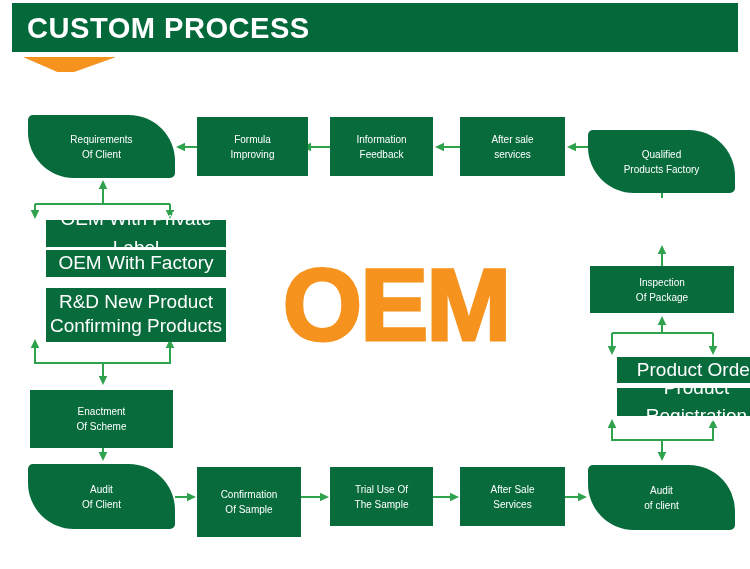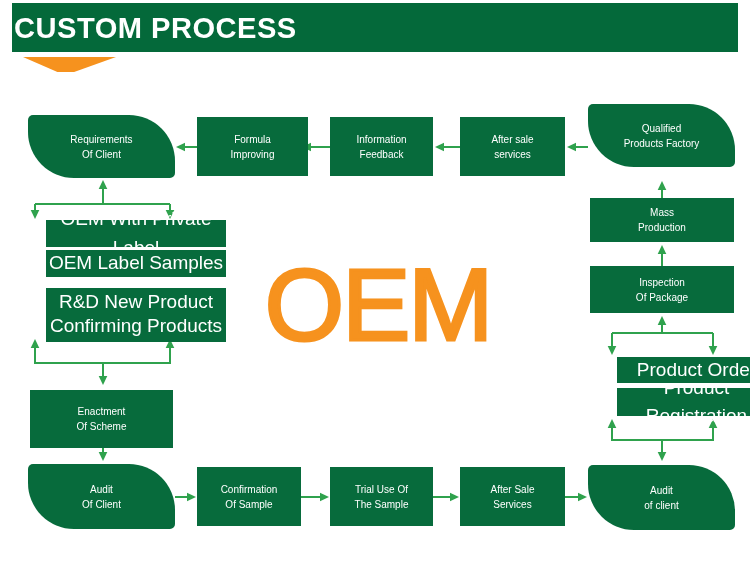--- a/index.html
+++ b/index.html
@@ -3,42 +3,42 @@
 <meta charset="utf-8">
 <style>
   html,body{margin:0;padding:0;background:#ffffff;}
   .canvas{
     position:relative;width:750px;height:569px;background:#ffffff;overflow:hidden;
     font-family:"Liberation Sans", sans-serif;
     --box-green:#076b3c; --header-green:#04693a; --arrow-green:#2fa24d; --orange:#f6921e;
   }
   .header-bar{
     position:absolute;left:12px;top:3px;width:726px;height:49px;
-    background:var(--header-green);display:flex;align-items:center;padding-left:2px;box-sizing:border-box;
+    background:var(--header-green);display:flex;align-items:center;padding-left:15px;box-sizing:border-box;
   }
   .header-title{
     color:#fff;font-size:30px;font-weight:bold;letter-spacing:.5px;
     transform:scaleX(.97);transform-origin:left center;white-space:nowrap;
   }
   .ribbon{
     position:absolute;left:23px;top:57px;width:93px;height:15px;background:var(--orange);
     clip-path:polygon(0 0,100% 0,55% 100%,37% 100%);
   }
   .node{
     position:absolute;background:var(--box-green);color:#ffffff;
     display:flex;align-items:center;justify-content:center;text-align:center;
     font-size:10px;line-height:1.5;
   }
   .node span{white-space:pre-line;}
   .corner{border-radius:5px 46px 5px 46px;}
   .bar{font-size:19px;margin-left:34px;}
   .oem{
-    position:absolute;left:228px;top:250px;width:300px;height:110px;
+    position:absolute;left:246px;top:250px;width:300px;height:110px;
     display:flex;align-items:center;justify-content:center;
-    color:var(--orange);font-size:102px;font-weight:normal;line-height:1;letter-spacing:-2px;
+    color:var(--orange);font-size:102px;font-weight:bold;line-height:1;letter-spacing:-2px;
     -webkit-text-stroke:3px var(--orange);
   }
   svg.connectors{position:absolute;left:0;top:0;width:750px;height:569px;pointer-events:none;}
   svg.connectors path,svg.connectors line{stroke:var(--arrow-green);stroke-width:2;fill:none;}
   svg.connectors polygon{fill:var(--arrow-green);stroke:none;}
 </style>
 </head>
 <body>
 
 <div class="canvas" style="--box-green: #076b3c; --header-green: #04693a; --arrow-green: #2fa24d; --orange: #f6921e;">
@@ -126,21 +126,21 @@
       <polygon points="612,419 607.7,428 616.3,428"></polygon>
       <polygon points="713,419 708.7,428 717.3,428"></polygon>
       <polygon points="662,461 657.7,452 666.3,452"></polygon>
     </g>
   </svg>
 
   <div class="node corner" style="left:28px;top:115px;width:147px;height:63px">
     <span>Requirements
 Of Client</span>
   </div>
-  <div class="node corner" style="left:588px;top:104px;width:147px;height:63px">
+  <div class="node corner" style="left:588px;top:130px;width:147px;height:63px">
     <span>Qualified
 Products Factory</span>
   </div>
   <div class="node corner" style="left:28px;top:464px;width:147px;height:65px">
     <span>Audit
 Of Client</span>
   </div>
   <div class="node corner" style="left:588px;top:465px;width:147px;height:65px">
     <span>Audit
 of client</span>
@@ -156,51 +156,47 @@
   </div>
   <div class="node" style="left:460px;top:117px;width:105px;height:59px">
     <span>After sale
 services</span>
   </div>
 
   <div class="node bar" style="left:12px;top:220px;width:180px;height:27px">
     <span>OEM With Private Label</span>
   </div>
   <div class="node bar" style="left:12px;top:250px;width:180px;height:27px">
-    <span>OEM Label Samples</span>
+    <span>OEM With Factory</span>
   </div>
   <div class="node bar" style="left:12px;top:288px;width:180px;height:28px">
     <span>R&amp;D New Product</span>
   </div>
   <div class="node bar" style="left:12px;top:310px;width:180px;height:32px">
     <span>Confirming Products</span>
   </div>
 
   <div class="node" style="left:30px;top:390px;width:143px;height:58px">
     <span>Enactment
 Of Scheme</span>
   </div>
 
-  <div class="node" style="left:197px;top:467px;width:104px;height:59px">
+  <div class="node" style="left:197px;top:467px;width:104px;height:70px">
     <span>Confirmation
 Of Sample</span>
   </div>
   <div class="node" style="left:330px;top:467px;width:103px;height:59px">
     <span>Trial Use Of
 The Sample</span>
   </div>
   <div class="node" style="left:460px;top:467px;width:105px;height:59px">
     <span>After Sale
 Services</span>
   </div>
 
-  <div class="node" style="left:590px;top:198px;width:144px;height:44px">
-    <span>Mass
-Production</span>
-  </div>
   <div class="node" style="left:590px;top:266px;width:144px;height:47px">
     <span>Inspection
 Of Package</span>
   </div>
   <div class="node bar" style="left:583px;top:388px;width:159px;height:28px">
     <span>Product Registration</span>
   </div>
   <div class="node bar" style="left:583px;top:357px;width:159px;height:26px">
     <span>Product Order</span>
   </div>

